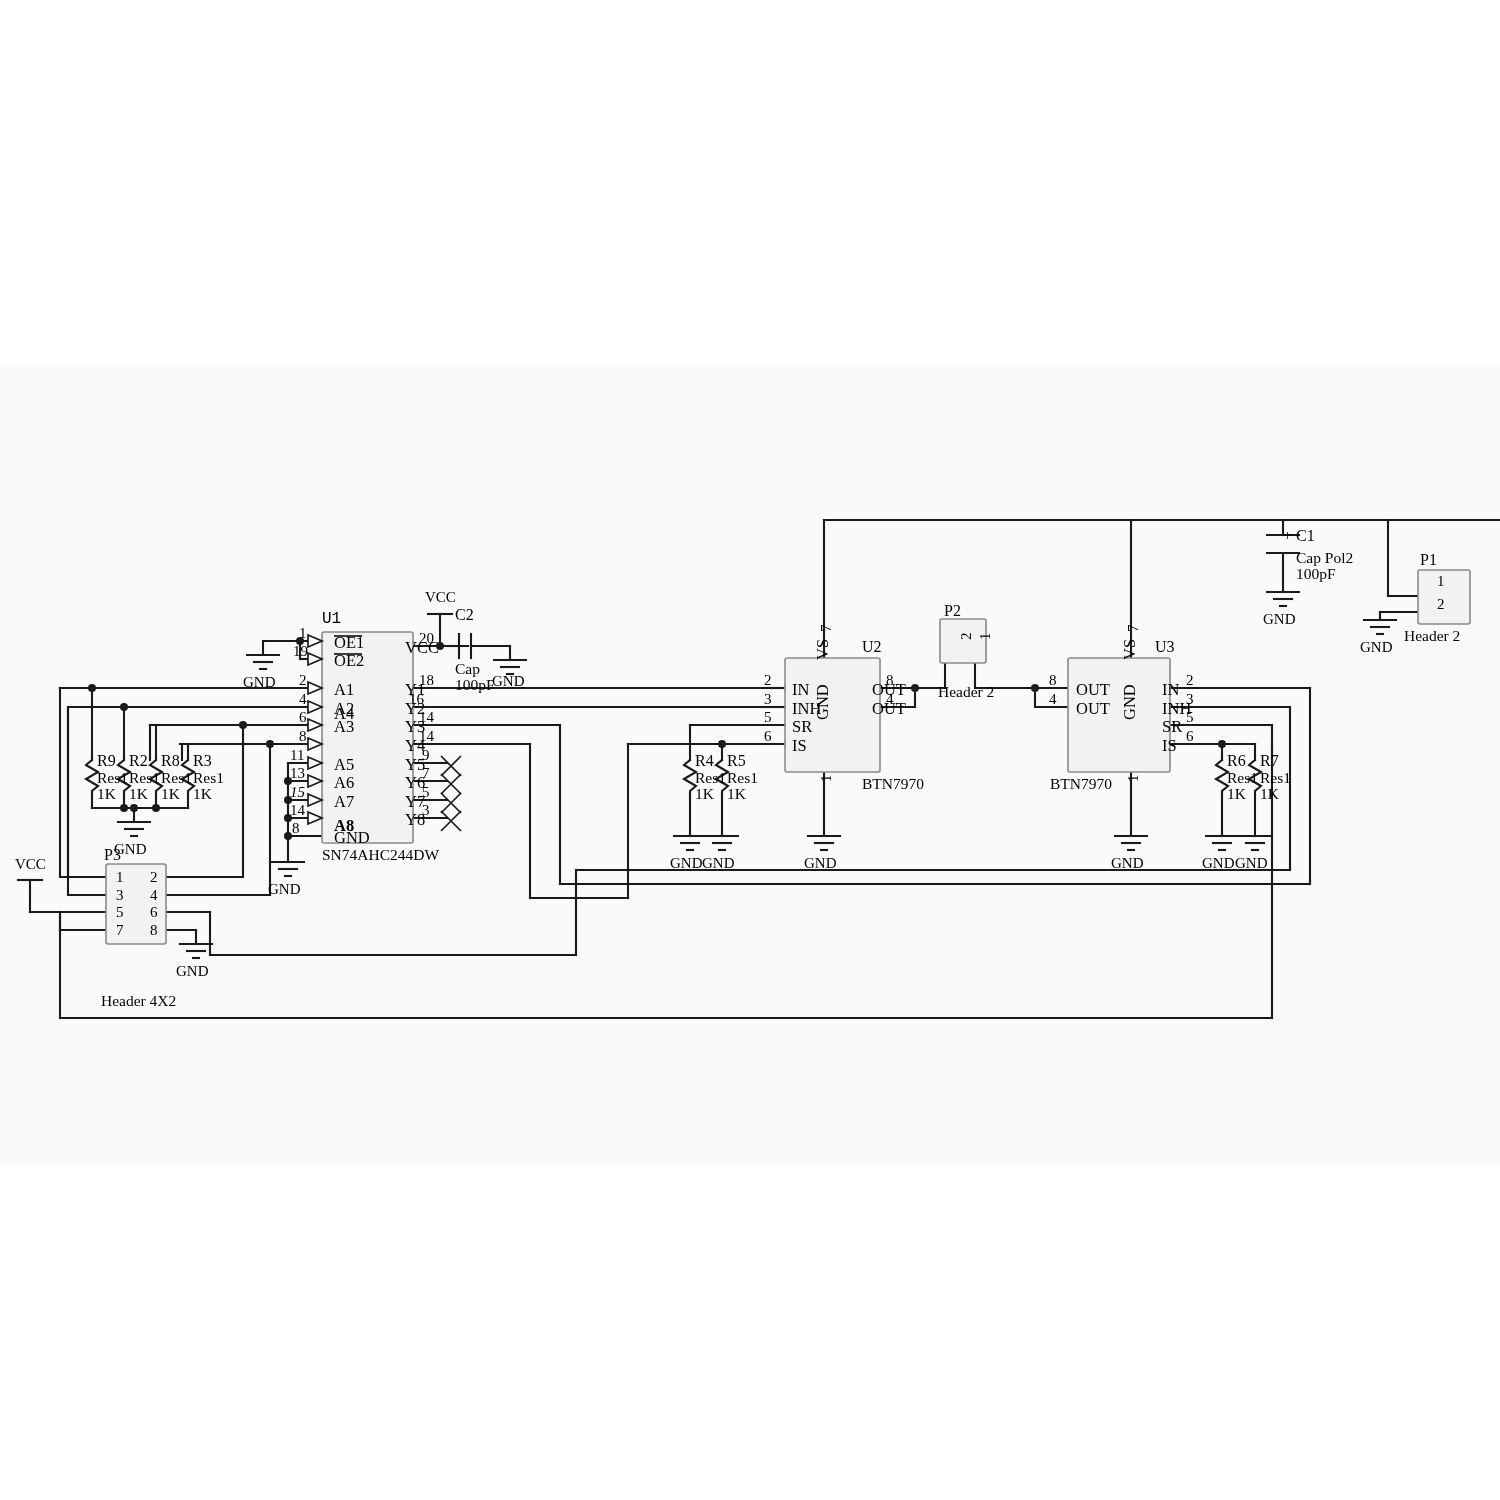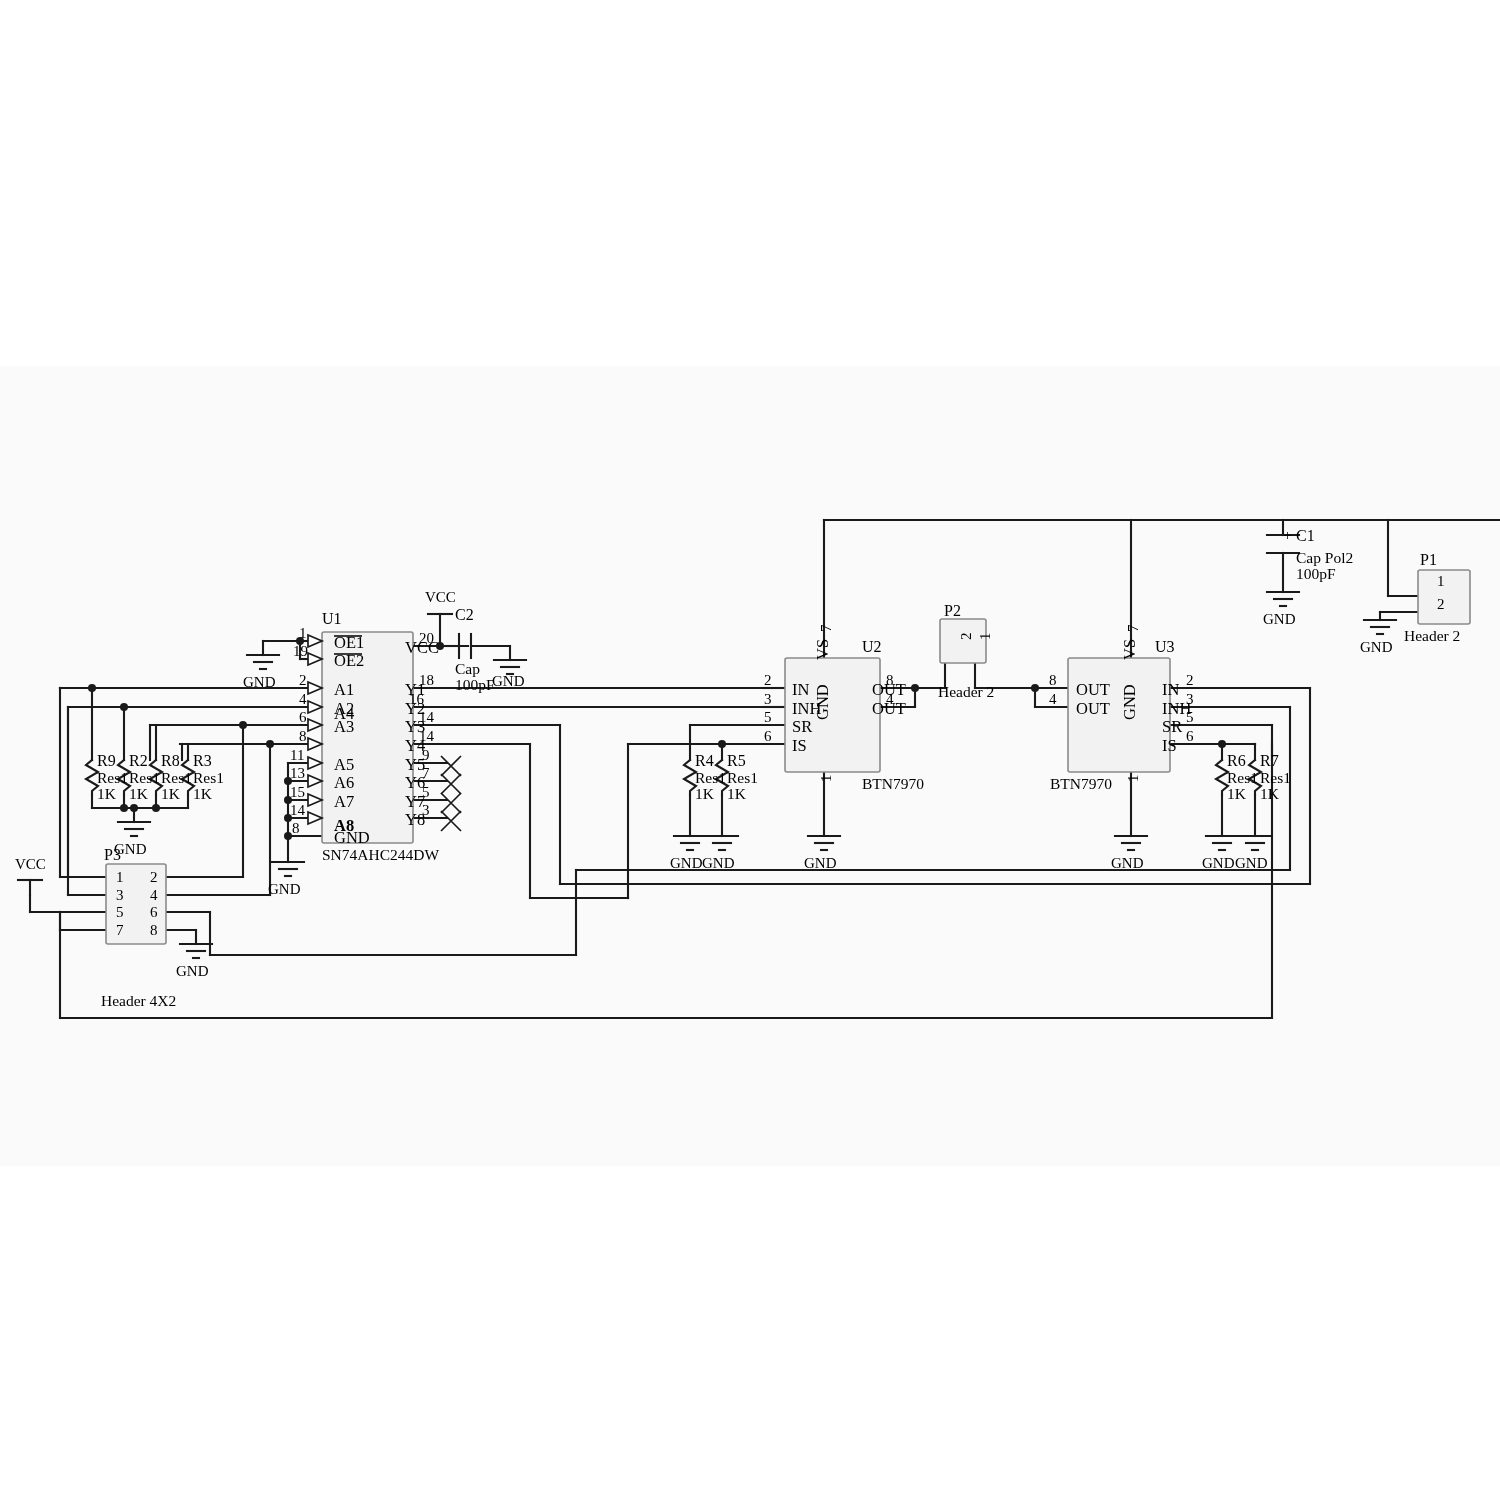--- a/index.html
+++ b/index.html
@@ -346,21 +346,21 @@
     </g>
 
     <g>
       <path class="thin" d="M334,636 L362,636"></path>
       <path class="thin" d="M334,654 L362,654"></path>
     </g>
   </svg>
 
   <div style="position:absolute;left:0;top:0;width:1500px;height:1500px;">
 
-    <div style="position:absolute;left:322px;top:610px;" class="desig">U1</div>
+    <div style="position:absolute;left:322px;top:610px;font-family:Liberation Mono, monospace;" class="desig">U1</div>
     <div style="position:absolute;left:322px;top:846px;" class="part">SN74AHC244DW</div>
 
     <div style="position:absolute;left:334px;top:633px;" class="pinname">OE1</div>
     <div style="position:absolute;left:334px;top:651px;" class="pinname">OE2</div>
     <div style="position:absolute;left:334px;top:680px;" class="pinname">A1</div>
     <div style="position:absolute;left:334px;top:699px;" class="pinname">A2</div>
     <div style="position:absolute;left:334px;top:717px;" class="pinname">A3</div>
     <div style="position:absolute;left:334px;top:704px;" class="pinname">A4</div>
     <div style="position:absolute;left:334px;top:755px;" class="pinname">A5</div>
     <div style="position:absolute;left:334px;top:773px;" class="pinname">A6</div>
@@ -379,21 +379,21 @@
     <div style="position:absolute;left:405px;top:810px;width:0;" class="pinname end">Y8</div>
 
     <div style="position:absolute;left:299px;top:625px;" class="pinnum">1</div>
     <div style="position:absolute;left:293px;top:643px;" class="pinnum">19</div>
     <div style="position:absolute;left:299px;top:672px;" class="pinnum">2</div>
     <div style="position:absolute;left:299px;top:691px;" class="pinnum">4</div>
     <div style="position:absolute;left:299px;top:709px;" class="pinnum">6</div>
     <div style="position:absolute;left:299px;top:728px;" class="pinnum">8</div>
     <div style="position:absolute;left:290px;top:747px;" class="pinnum">11</div>
     <div style="position:absolute;left:290px;top:765px;" class="pinnum">13</div>
-    <div style="position:absolute;left:290px;top:784px;" class="pinnum">15</div>
+    <div style="position:absolute;left:290px;top:784px;font-style:italic;" class="pinnum">15</div>
     <div style="position:absolute;left:290px;top:802px;" class="pinnum">14</div>
     <div style="position:absolute;left:292px;top:820px;" class="pinnum">8</div>
 
     <div style="position:absolute;left:419px;top:630px;text-align:right;" class="pinnum">20</div>
     <div style="position:absolute;left:419px;top:672px;" class="pinnum">18</div>
     <div style="position:absolute;left:409px;top:691px;" class="pinnum">16</div>
     <div style="position:absolute;left:419px;top:709px;" class="pinnum">14</div>
     <div style="position:absolute;left:419px;top:728px;" class="pinnum">14</div>
     <div style="position:absolute;left:422px;top:747px;" class="pinnum">9</div>
     <div style="position:absolute;left:422px;top:765px;" class="pinnum">7</div>

